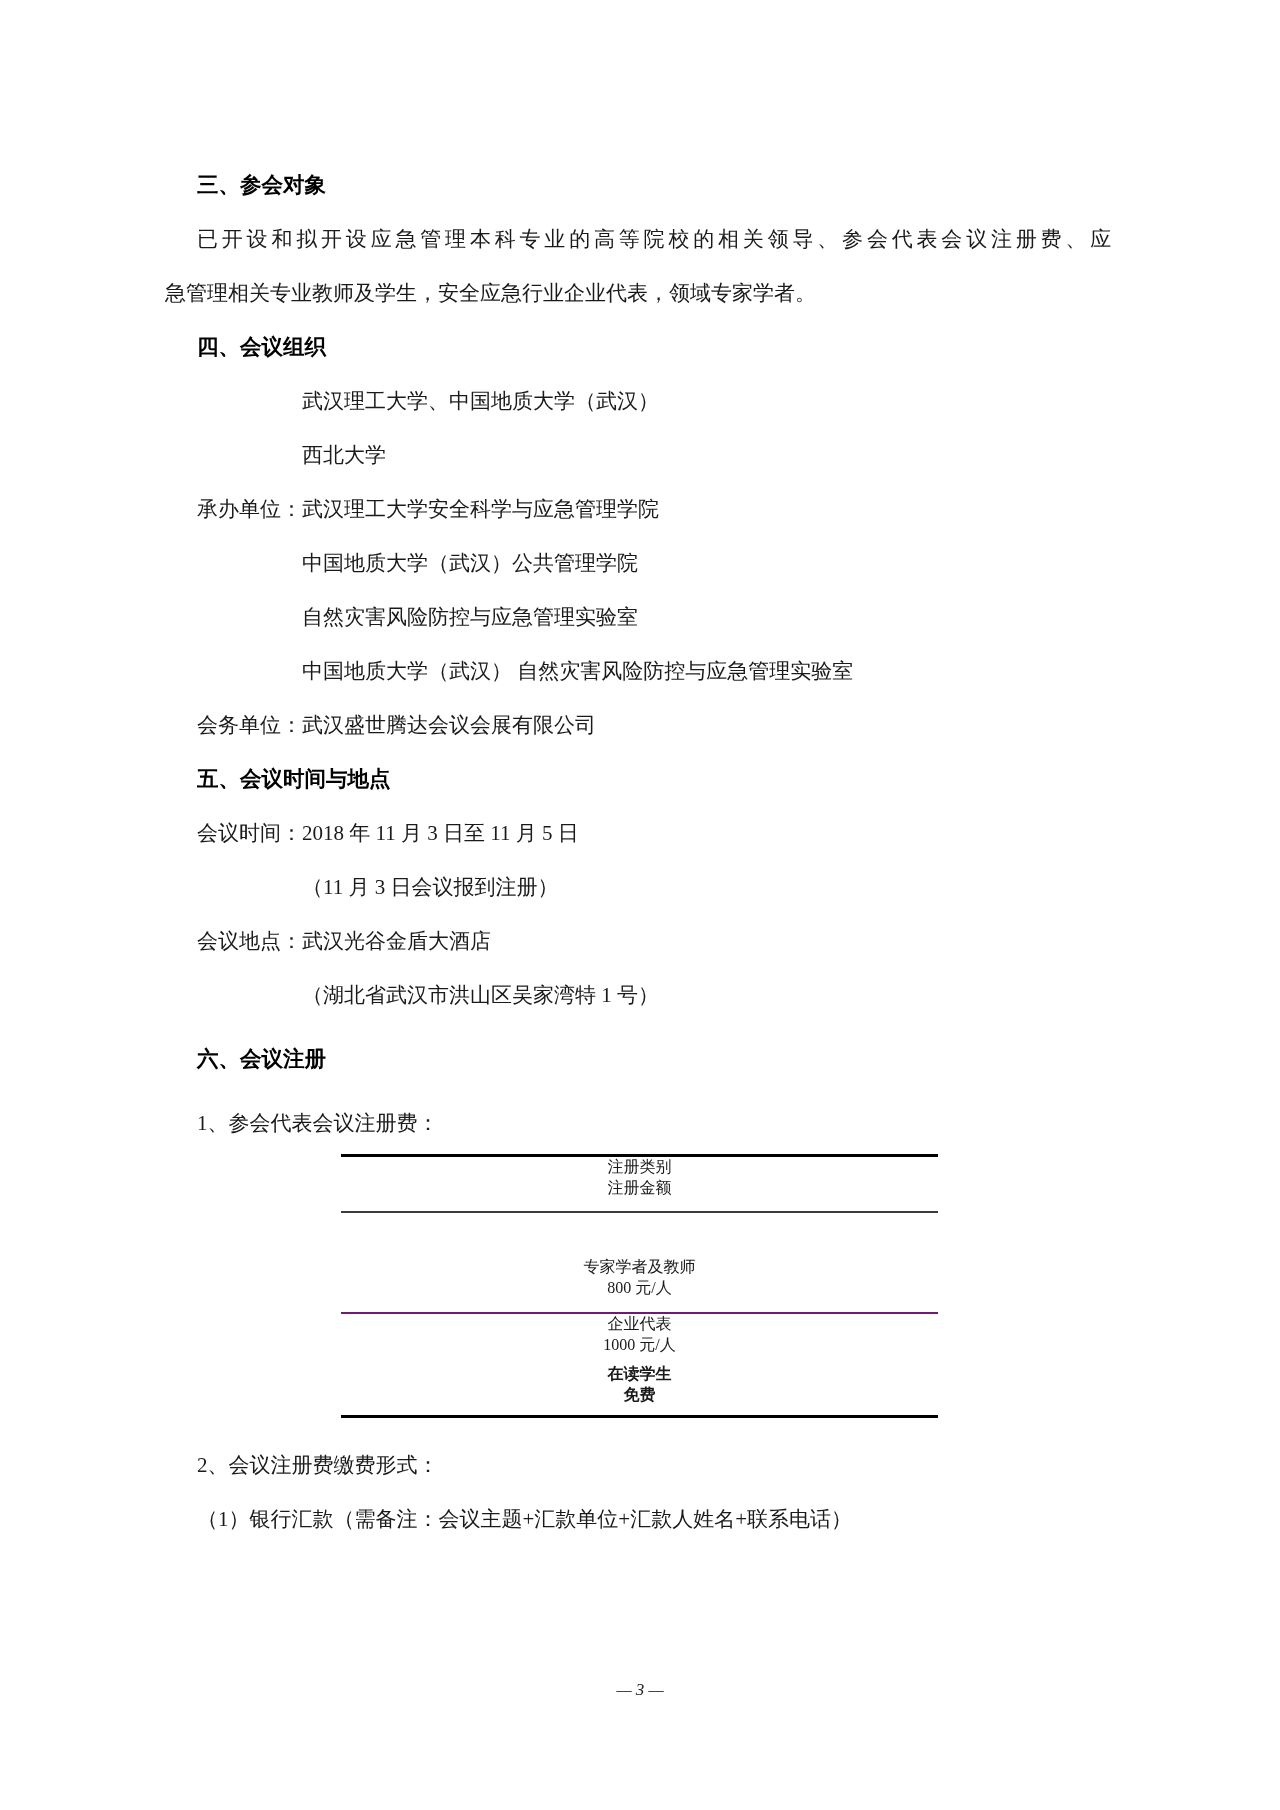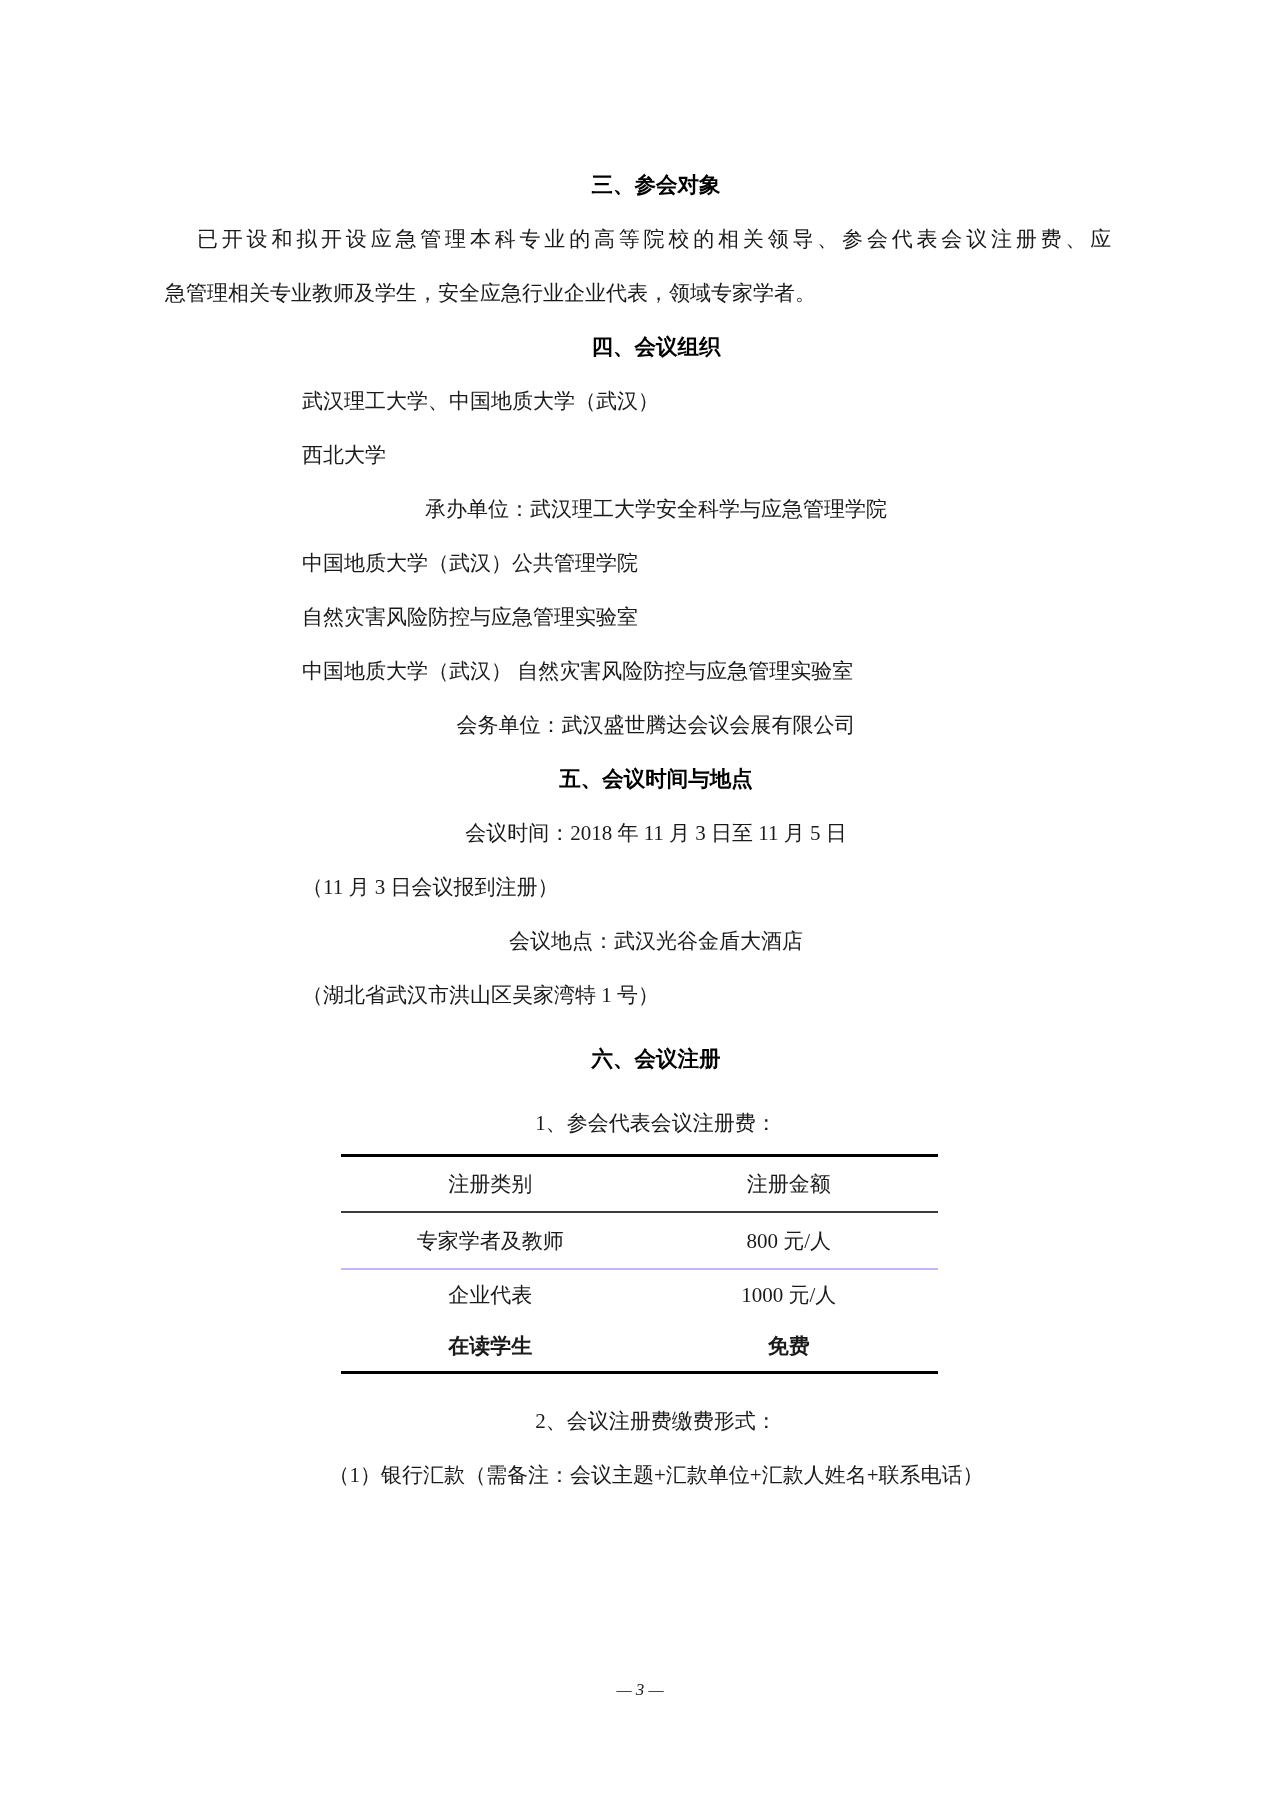--- a/index.html
+++ b/index.html
@@ -20,21 +20,21 @@
     line-height: 54px;
     white-space: nowrap;
     font-size: 21px;
   }
   .heading {
     font-family: "Liberation Sans", "DejaVu Sans", sans-serif;
     font-weight: 700;
     font-size: 21.5px;
     color: #000000;
   }
-  .ind1 { padding-left: 32px; text-align: center; }
+  .ind1 { padding-left: 32px; }
   .ind2 { padding-left: 137px; }
   .para {
     margin: 0;
     font-size: 21px;
     line-height: 54px;
     text-indent: 32px;
     text-align: justify;
     color: #1a1a1a;
   }
   .para::first-line { letter-spacing: 3.8px; }
@@ -43,28 +43,29 @@
   .fee-table {
     width: 597px;
     margin-left: 176px;
     margin-top: 4px;
     border-top: 3px solid #000000;
     border-bottom: 3px solid #000000;
   }
   .t-row {
     display: flex;
     align-items: center;
-    font-size: 21px;
+    font-size: 16px;
+    flex-direction: column;
   }
   .t-row > div {
     width: 50%;
     text-align: center;
   }
   .t-head { height: 54px; border-bottom: 2px solid #3c3c3c; }
-  .t-r1   { height: 55px; border-bottom: 2px solid #c4b5fd; }
+  .t-r1   { height: 55px; border-bottom: 2px solid #701a75; margin-top: 44px; }
   .t-r2   { height: 50px; }
   .t-r3   { height: 51px; font-weight: bold; }
   .footer {
     position: absolute;
     top: 1680px;
     left: 0;
     width: 100%;
     text-align: center;
     font-size: 17px;
     font-style: italic;

